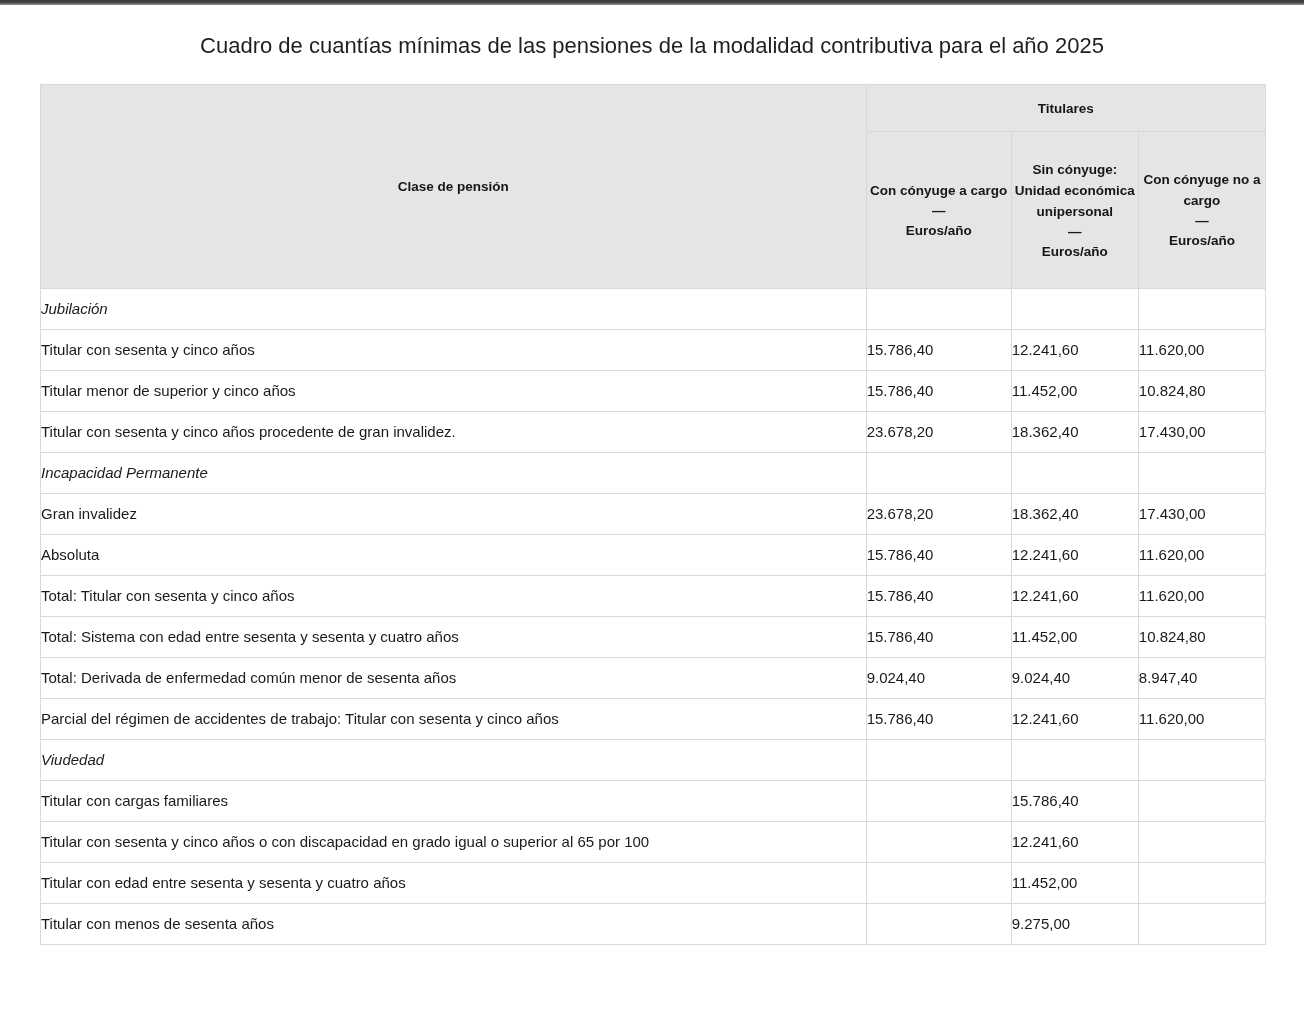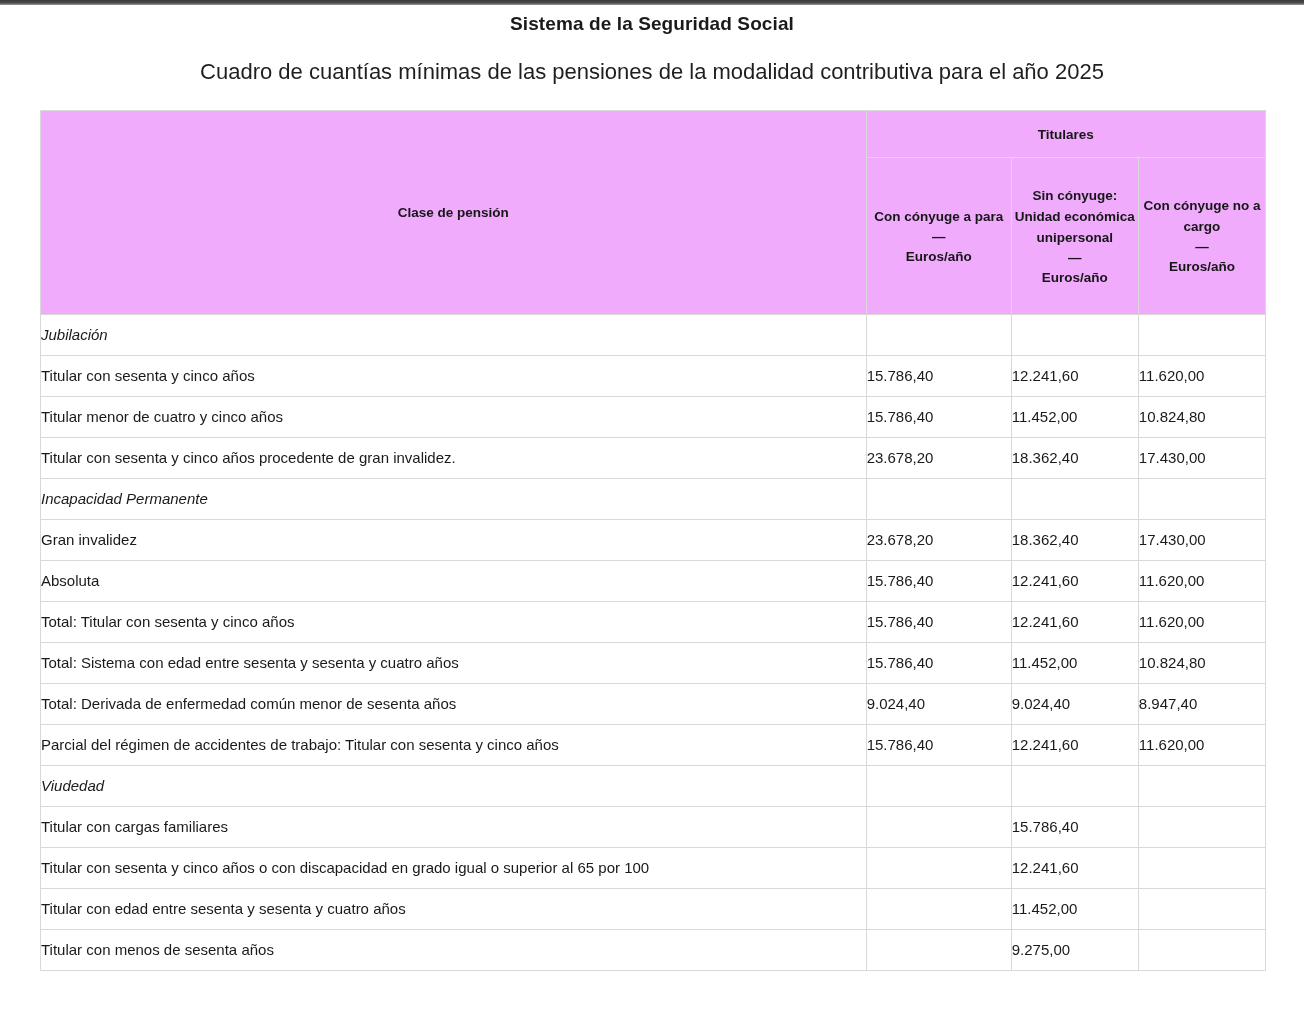--- a/index.html
+++ b/index.html
@@ -65,21 +65,21 @@
     border: 1px solid #d6d6d6;
     background: #ffffff;
   }
   table.pensiones th,
   table.pensiones td {
     border: 1px solid #d9d9d9;
     padding: 0;
     vertical-align: middle;
   }
   thead th {
-    background: #f0abfc;
+    background: #e5e5e5;
     color: #161616;
     font-size: 13.5px;
     font-weight: bold;
     text-align: center;
     line-height: 21px;
   }
   th.th-clase {
     height: 202px;
     padding: 4px 8px;
   }
@@ -124,40 +124,39 @@
   }
 </style>
 </head>
 <body>
 
 <div class="top-chrome-bar"></div>
 
 <div class="page">
 
   <div class="title-block">
-    <h1 class="doc-title">Sistema de la Seguridad Social</h1>
     <p class="doc-subtitle">Cuadro de cuantías mínimas de las pensiones de la modalidad contributiva para el año 2025</p>
   </div>
 
   <div class="table-wrap">
     <table class="pensiones">
       <colgroup>
         <col class="c-clase">
         <col class="c-con">
         <col class="c-sin">
         <col class="c-nocargo">
       </colgroup>
       <thead>
         <tr>
           <th class="th-clase" rowspan="2">Clase de pensión</th>
           <th class="th-titulares" colspan="3">Titulares</th>
         </tr>
         <tr>
           <th class="th-sub">
-            <span>Con cónyuge a para</span>
+            <span>Con cónyuge a cargo</span>
             <span class="dash">—</span>
             <span class="dash">Euros/año</span>
           </th>
           <th class="th-sub">
             <span>Sin cónyuge: Unidad económica unipersonal</span>
             <span class="dash">—</span>
             <span class="dash">Euros/año</span>
           </th>
           <th class="th-sub">
             <span>Con cónyuge no a cargo</span>
@@ -173,21 +172,21 @@
             <td class="cell-num"></td>
             <td class="cell-num"></td>
           </tr>
           <tr>
             <td class="cell-label">Titular con sesenta y cinco años</td>
             <td class="cell-num">15.786,40</td>
             <td class="cell-num">12.241,60</td>
             <td class="cell-num">11.620,00</td>
           </tr>
           <tr>
-            <td class="cell-label">Titular menor de cuatro y cinco años</td>
+            <td class="cell-label">Titular menor de superior y cinco años</td>
             <td class="cell-num">15.786,40</td>
             <td class="cell-num">11.452,00</td>
             <td class="cell-num">10.824,80</td>
           </tr>
           <tr>
             <td class="cell-label">Titular con sesenta y cinco años procedente de gran invalidez.</td>
             <td class="cell-num">23.678,20</td>
             <td class="cell-num">18.362,40</td>
             <td class="cell-num">17.430,00</td>
           </tr>

